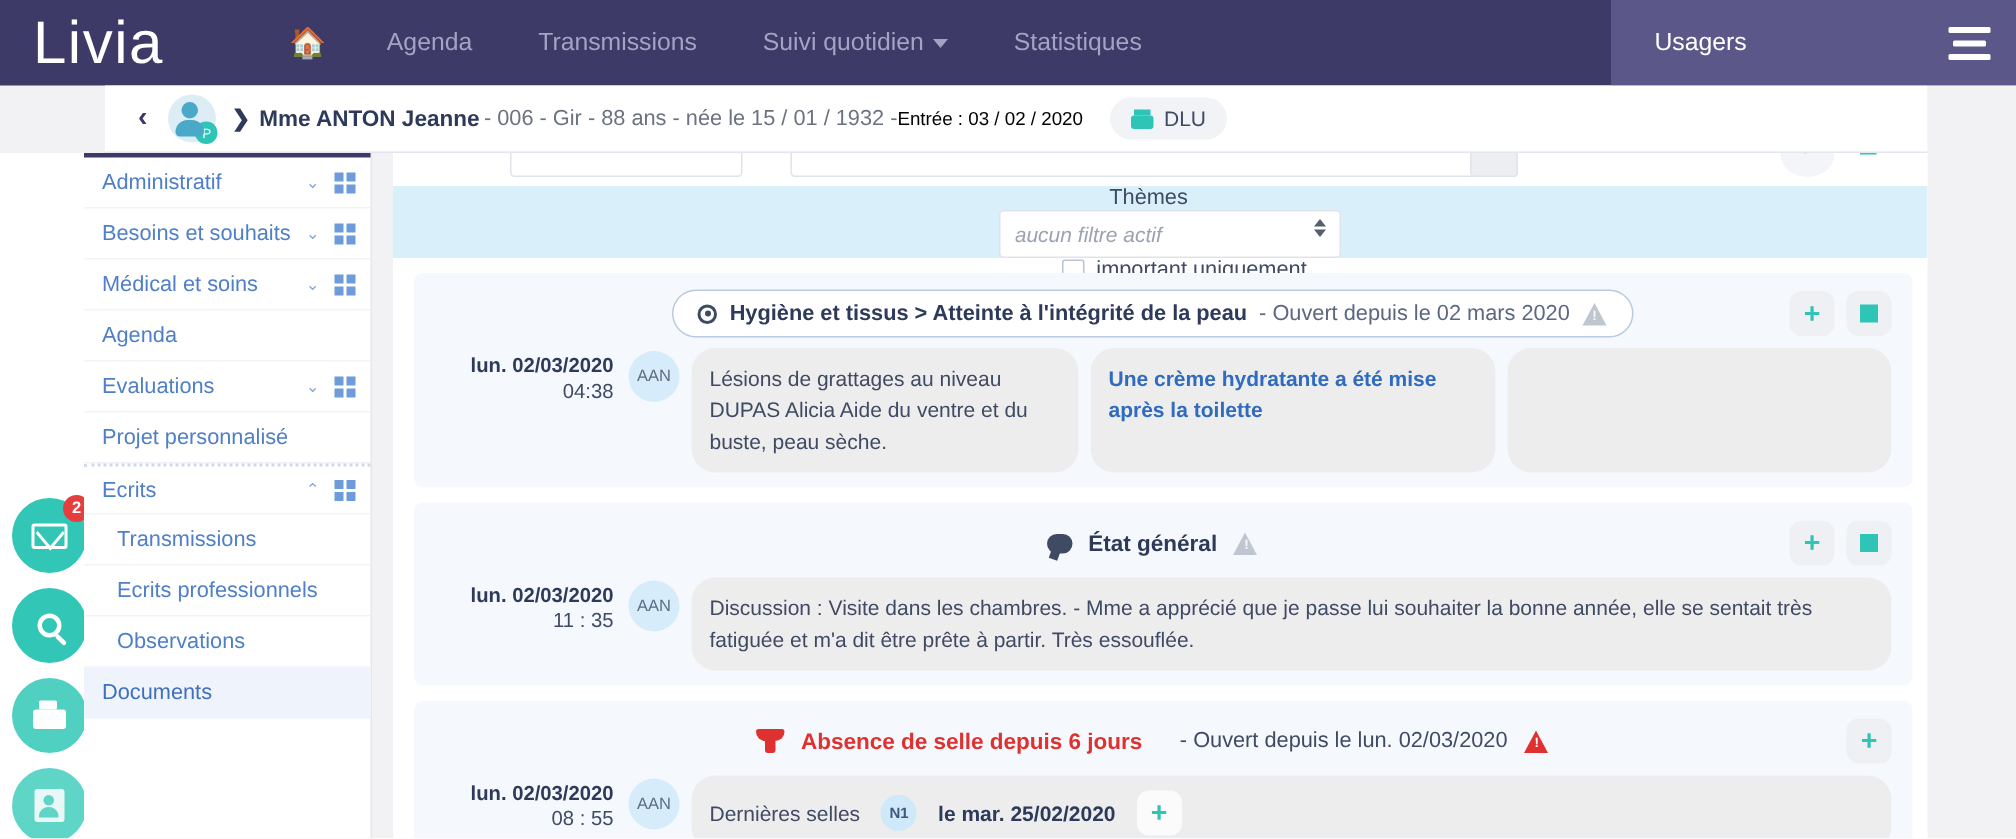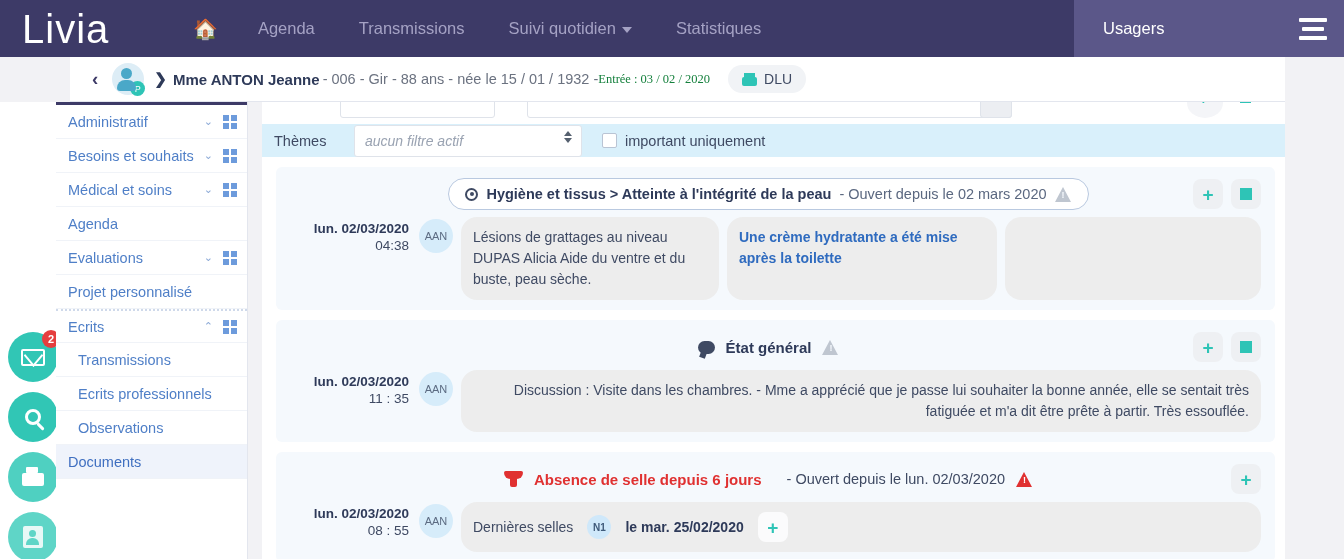--- a/index.html
+++ b/index.html
@@ -28,21 +28,21 @@
   
   .crumbbar { position:absolute; left:70px; top:57px; width:1215px; height:45px; background:#fff; border-bottom:1px solid #e3e6ee; display:flex; align-items:center; padding-left:12px; }
   .crumb-back { color:#3d3a67; font-size:19px; font-weight:bold; padding:0 10px; cursor:pointer; }
   .crumb-avatar { width:32px; height:32px; border-radius:50%; background:#ddedf6; position:relative; margin:0 10px 0 4px; }
   .crumb-avatar::before { content:""; position:absolute; left:9px; top:5px; width:11px; height:11px; border-radius:50%; background:#4aa8c8;}
   .crumb-avatar::after { content:""; position:absolute; left:5px; top:17px; width:19px; height:11px; border-radius:8px 8px 3px 3px; background:#4aa8c8;}
   .crumb-badge { position:absolute; right:-1px; bottom:-1px; width:15px;height:15px;border-radius:50%;background:#2ec4b6;color:#fff;font-size:9px;display:flex;align-items:center;justify-content:center;}
   .crumb-arrow { color:#2e3a59; font-weight:bold; font-size:15px; margin-right:6px; }
   .crumb-name { font-weight:bold; color:#2e3a59; font-size:15px; }
   .crumb-rest { color:#6b7280; font-size:14.5px; margin-left:3px; }
-  .crumb-entry { color:#15803d; font-size:12.5px;font-family:Liberation Serif, serif; }
+  .crumb-entry { color:#000000; font-size:12.5px; }
   .dlu { margin-left:18px; background:#f1f3f6; border-radius:16px; height:28px; display:flex; align-items:center; gap:7px; padding:0 14px; cursor:pointer; }
   .dlu .lbl { color:#3f4a63; font-size:14px; }
   .printer-ic { width:15px;height:13px; position:relative; }
   .printer-ic::before{content:"";position:absolute;left:2px;top:0;width:11px;height:4px;background:#2ec4b6;}
   .printer-ic::after{content:"";position:absolute;left:0;top:4px;width:15px;height:9px;background:#2ec4b6;border-radius:2px;}
 
   
   .rail { position:absolute; left:8px; top:332px; width:54px; }
   .railbtn { width:50px;height:50px;border-radius:50%;background:#31c6b5;display:flex;align-items:center;justify-content:center;margin-bottom:10px;position:relative;cursor:pointer;}
   .railbtn.faded { background:#4fd0c1; }
@@ -75,21 +75,21 @@
   
   .main { position:absolute; left:262px; top:102px; width:1023px; height:457px; background:#fff; overflow:hidden; }
   .partialrow { height:22px; background:#fff; position:relative; border-bottom:0; }
   .partialrow .pf1 { position:absolute; left:78px; top:-10px; width:155px; height:26px; border:1px solid #dfe3ea; border-radius:3px; background:#fff;}
   .partialrow .pf2 { position:absolute; left:265px; top:-10px; width:485px; height:26px; border:1px solid #dfe3ea; border-radius:3px; background:#fff;}
   .partialrow .pf3 { position:absolute; left:718px; top:-10px; width:32px; height:26px; border:1px solid #dfe3ea; border-radius:3px; background:#eceef2;}
   .partialrow .pf4 { position:absolute; left:925px; top:-14px; width:36px; height:30px; border-radius:50%; background:#f4f5f8;}
   .partialrow .pplus { position:absolute; left:937px; top:-12px; color:#2ec4b6; font-weight:bold; font-size:15px;}
   .partialrow .psq { position:absolute; left:978px; top:-10px; width:11px;height:11px;background:#2ec4b6;}
 
-  .filterbar { height:33px; background:#d9f0fb; display:flex; align-items:center; padding-left:12px; }
+  .filterbar { height:48px; background:#d9f0fb; display:flex; align-items:center; padding-left:12px;flex-direction:column; }
   .filterbar .lab { color:#3f4a63; font-size:14.5px; width:80px; }
   .selwrap { position:relative; width:228px; height:32px; }
   .selwrap select { width:100%; height:32px; border:1px solid #dfe3ea; border-radius:3px; background:#fff; font-style:italic; color:#9aa3b2; font-size:14px; padding:0 24px 0 10px; font-family:"Liberation Sans",sans-serif; appearance:none; -webkit-appearance:none; }
   .selarrows { position:absolute; right:10px; top:6px; display:flex; flex-direction:column; gap:2px; pointer-events:none;}
   .selarrows i { display:block;width:0;height:0;border-left:4px solid transparent;border-right:4px solid transparent;}
   .selarrows i:first-child{ border-bottom:5px solid #55606f; }
   .selarrows i:last-child{ border-top:5px solid #55606f; }
   .chkwrap { display:flex; align-items:center; gap:8px; margin-left:20px; cursor:pointer;}
   .chkbox { width:15px;height:15px;border:1px solid #b9c4d4; border-radius:2px; background:#fff;}
   .chklab { color:#3f4a63; font-size:14.5px; }
@@ -125,21 +125,21 @@
   .row { display:flex; align-items:flex-start; padding:6px 14px 0 14px; }
   .rowdate { width:100px; text-align:right; padding-top:4px; flex:0 0 100px;margin-left:19px; }
   .rowdate .d { font-weight:bold; color:#2e3a59; font-size:13.5px; display:block; white-space:nowrap;}
   .rowdate .t { color:#3f4a63; font-size:13.5px; display:block; margin-top:2px;}
   .avatar { width:34px;height:34px;border-radius:50%;background:#d6ecfa;color:#5c6b82;font-size:11px;display:flex;align-items:center;justify-content:center;margin:2px 8px 0 10px; flex:0 0 34px;}
   .bubbles { display:flex; gap:8px; flex:1; }
   .bub { background:#ededed; border-radius:16px; padding:10px 12px; color:#3f4a63; font-size:14px; line-height:1.5; }
   .bub.b1 { width:258px; }
   .bub.b2 { width:270px; color:#2f6bbf; font-weight:bold; }
   .bub.b3 { flex:1; background:#ededed; }
-  .bub.wide { flex:1;text-align:right; }
+  .bub.wide { flex:1; }
   .bub.inline { flex:1; display:flex; align-items:center; gap:14px; }
   .minibadge { width:24px;height:24px;border-radius:50%;background:#cfe8fa;color:#3f5a7a;font-size:10px;font-weight:bold;display:flex;align-items:center;justify-content:center;}
   .inline-date { font-weight:bold; color:#2e3a59; font-size:14px; }
   .inline-plus { width:30px;height:30px;border-radius:8px;background:#fbfbfc;display:flex;align-items:center;justify-content:center;cursor:pointer;}
   .rail-gutter { position:absolute; left:0; top:102px; width:70px; height:457px; background:#fff; }
   .right-gutter { position:absolute; left:1285px; top:57px; width:59px; height:502px; background:#f2f2f5; }
 </style>
 </head>
 <body>
 

